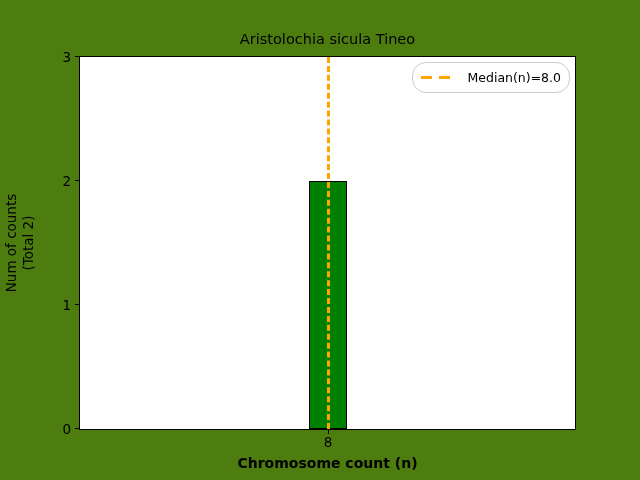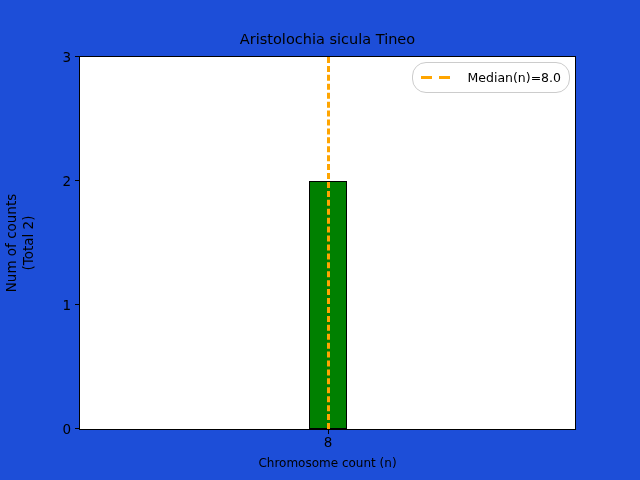--- a/index.html
+++ b/index.html
@@ -12,21 +12,21 @@
     height: 480px;
     font-family: "DejaVu Sans", sans-serif;
     color: #000000;
     overflow: hidden;
   }
 
   #figure {
     position: relative;
     width: 640px;
     height: 480px;
-    background: #1d4ed8;
+    background: #4d7c0f;
   }
 
   
   #chart-title {
     position: absolute;
     left: 79px;
     top: 31px;
     width: 497px;
     text-align: center;
     font-size: 14.5px;
@@ -112,24 +112,25 @@
     color: #000000;
   }
 
   
   #xlabel {
     position: absolute;
     left: 79px;
     top: 455px;
     width: 497px;
     text-align: center;
-    font-size: 12px;
+    font-size: 14px;
     line-height: 16px;
     white-space: nowrap;
     color: #000000;
+    font-weight: bold;
   }
   #ylabel {
     position: absolute;
     left: 0px;
     top: 56px;
     width: 374px;
     height: 40px;
     transform-origin: 0 0;
     transform: rotate(-90deg) translate(-374px, 0);
     display: flex;

